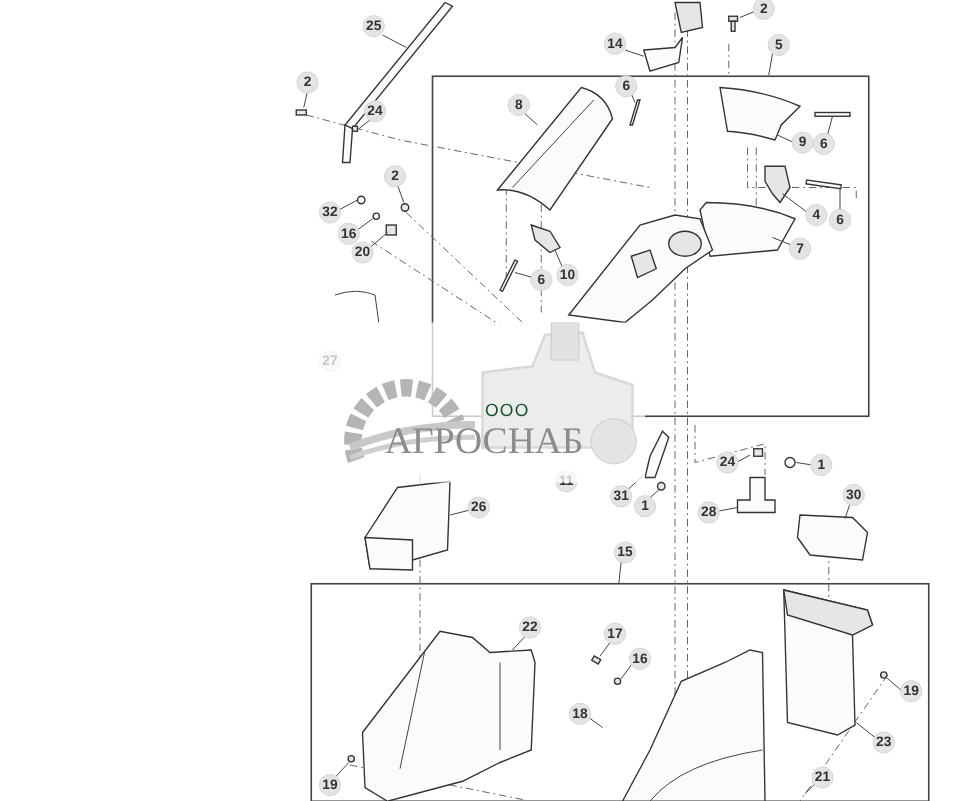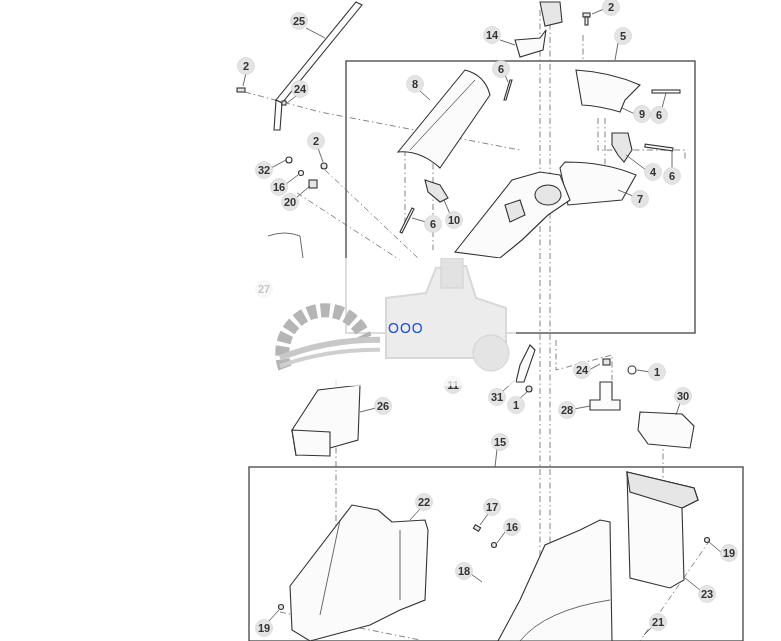--- a/index.html
+++ b/index.html
@@ -7,21 +7,21 @@
   #diagram { position:absolute; left:0; top:0; width:781px; height:641px; }
   .frame { fill:none; stroke:#444; stroke-width:1.3; }
   .part { fill:#fbfbfb; stroke:#333; stroke-width:1.1; }
   .part-dark { fill:#e6e6e6; stroke:#333; stroke-width:1.1; }
   .dash { fill:none; stroke:#666; stroke-width:0.8; stroke-dasharray:6 3 1.5 3; }
   .leader { fill:none; stroke:#444; stroke-width:0.8; }
   .callout-bg { fill:#e4e4e4; stroke:#ccc; stroke-width:0.6; }
   .callout-text { font-family:"Liberation Sans", sans-serif; font-weight:bold; font-size:11px; fill:#333; text-anchor:middle; dominant-baseline:central; }
   .wm { position:absolute; left:246px; top:258px; width:270px; height:128px; pointer-events:none; }
   .wm-bg { position:absolute; left:0; top:0; width:100%; height:100%; background:rgba(255,255,255,0.72); }
-  .wm-ooo { position:absolute; left:142px; top:62px; font-family:"Liberation Sans", sans-serif; font-size:14px; color:#1d4ed8; letter-spacing:1px; }
+  .wm-ooo { position:absolute; left:142px; top:62px; font-family:"Liberation Sans", sans-serif; font-size:14px; color:#14532d; letter-spacing:1px; }
   .wm-name { position:absolute; left:62px; top:78px; font-family:"Liberation Serif", serif; font-size:30px; color:#8c8c8c; letter-spacing:0px; }
 </style>
 </head>
 <body>
 
 <svg id="diagram" viewBox="0 0 781 641" xmlns="http://www.w3.org/2000/svg">
 
   <rect class="frame" x="346" y="61" width="349" height="272"></rect>
   <rect class="frame" x="249" y="467" width="494" height="174"></rect>
 
@@ -350,13 +350,14 @@
     <path d="M15 80 A40 40 0 0 1 95 50" fill="none" stroke="#b5b5b5" stroke-width="14" stroke-dasharray="9 4"></path>
     <path d="M10 70 Q60 50 120 52" fill="none" stroke="#c8c8c8" stroke-width="6"></path>
     <path d="M10 78 Q60 60 120 62" fill="none" stroke="#cfcfcf" stroke-width="4"></path>
   </svg>
   <svg width="150" height="120" style="position:absolute;left:120px;top:0px;" viewBox="0 0 150 120">
     <path d="M20 40 L60 35 L70 10 L100 8 L110 40 L140 50 L140 100 L20 100 Z" fill="#ececec" stroke="#d8d8d8" stroke-width="2"></path>
     <rect x="75" y="0" width="22" height="30" fill="#e2e2e2" stroke="#d0d0d0"></rect>
     <circle cx="125" cy="95" r="18" fill="#e4e4e4" stroke="#d2d2d2"></circle>
   </svg>
   <div class="wm-ooo">ООО</div>
+  <div class="wm-name">АГРОСНАБ</div>
 </div>
 
 </body></html>

